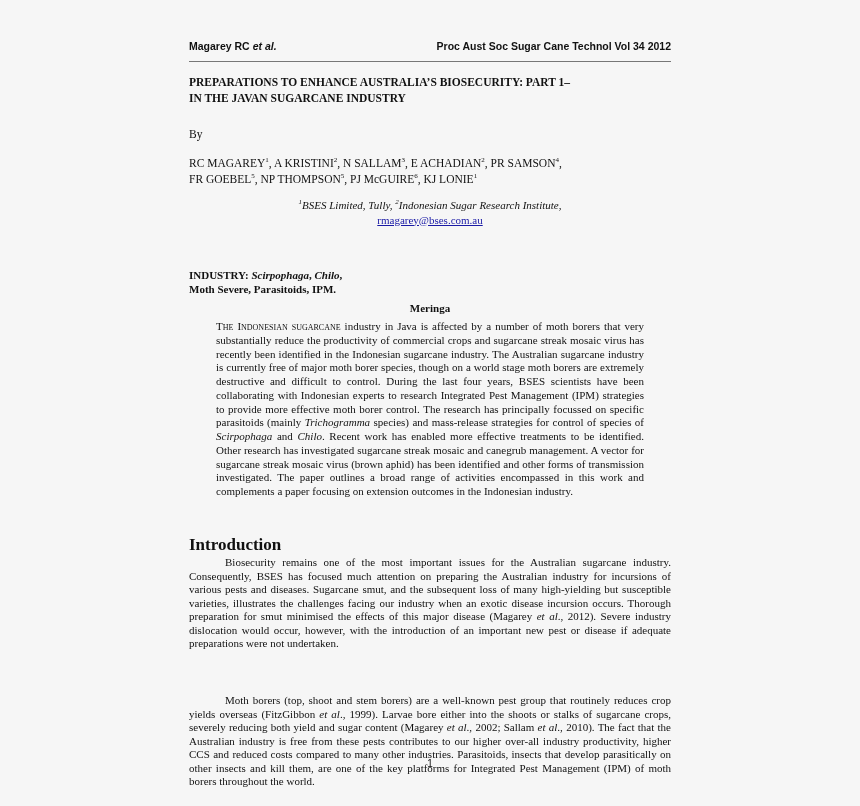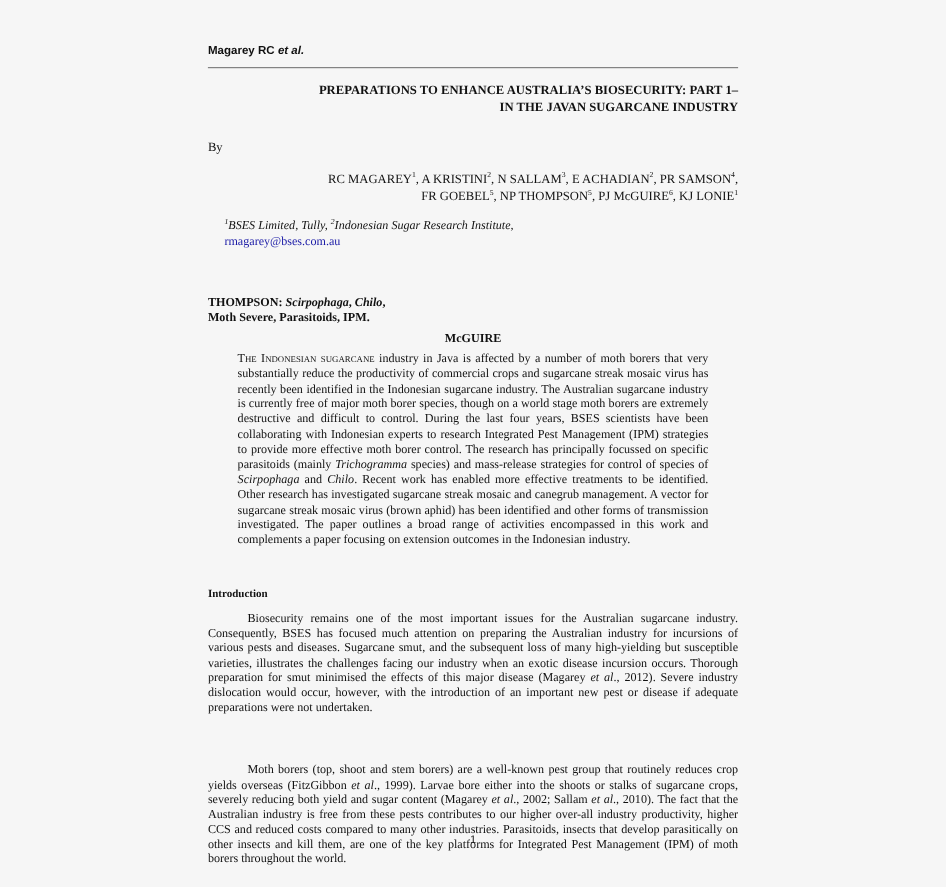--- a/index.html
+++ b/index.html
@@ -15,52 +15,52 @@
     font-size: 10.5px; font-weight: bold; color: #111;
     display: flex; justify-content: space-between;
   }
   .running-header .em { font-style: italic; }
   .header-rule {
     position: absolute; top: 61px; left: 0; width: 482px; height: 0;
     border-top: 1px solid #777;
   }
   .title {
     position: absolute; top: 74px; left: 0; width: 482px;
-    text-align: right; font-weight: bold; font-size: 11.5px; line-height: 16px;
+    text-align: left; font-weight: bold; font-size: 11.5px; line-height: 16px;
   }
   .by {
     position: absolute; top: 128px; left: 0; width: 482px; text-align: left;
     font-size: 11.5px;
   }
   .authors {
-    position: absolute; top: 155px; left: 0; width: 482px; text-align: right;
+    position: absolute; top: 155px; left: 0; width: 482px; text-align: left;
     font-size: 11.5px; line-height: 16px;
   }
   sup { font-size: 7px; line-height: 0; vertical-align: super; }
   .affil {
-    position: absolute; top: 198px; left: 15px; width: 482px; 
+    position: absolute; top: 198px; left: 0; width: 482px; text-align: center;
     font-size: 11px; line-height: 14.5px; font-style: italic;
   }
-  .affil a { color: #1a1aa6; font-style: normal; }
+  .affil a { color: #1a1aa6; text-decoration: underline; font-style: normal; }
   .keywords {
     position: absolute; top: 268px; left: 0; width: 300px;
     font-size: 11px; font-weight: bold; line-height: 14px;
   }
   .keywords i { font-style: italic; }
   .abstract-heading {
     position: absolute; top: 302px; left: 0; width: 482px; text-align: center;
     font-weight: bold; font-size: 11px;
   }
   .abstract {
     position: absolute; top: 320px; left: 27px; width: 428px;
     font-size: 11px; line-height: 13.75px; text-align: justify;
   }
   .sc { font-variant: small-caps; }
   .intro-heading {
-    position: absolute; top: 535px; left: 0; font-weight: bold; font-size: 10px;
+    position: absolute; top: 535px; left: 0; font-weight: bold; font-size: 17px;
   }
   .intro-p1 {
     position: absolute; top: 556px; left: 0; width: 482px;
     font-size: 11px; line-height: 13.5px; text-align: justify; text-indent: 36px;
   }
   .intro-p2 {
     position: absolute; top: 658px; left: 0; width: 482px;
     font-size: 11px; line-height: 13.5px; text-align: justify; text-indent: 36px; margin-top: 36px;
   }
   .page-number {
@@ -69,20 +69,21 @@
   }
   p { margin: 0; }
 </style>
 </head>
 <body>
 
 <div class="page">
 
   <div class="running-header">
     <span><span>Magarey RC</span> <span class="em">et al.</span></span>
+    <span>Proc Aust Soc Sugar Cane Technol Vol 34 2012</span>
   </div>
   <div class="header-rule"></div>
 
   <div class="title">
     <div>PREPARATIONS TO ENHANCE AUSTRALIA’S BIOSECURITY: PART 1–</div>
     <div>IN THE JAVAN SUGARCANE INDUSTRY</div>
   </div>
 
   <div class="by">By</div>
 
@@ -107,28 +108,28 @@
       <span><sup>1</sup><span>BSES Limited, Tully,</span></span>
       <span><sup>2</sup><span>Indonesian Sugar Research Institute,</span></span>
     </div>
     <div>
       <a>rmagarey@bses.com.au</a>
     </div>
   </div>
 
   <div class="keywords">
     <div>
-      <span>THOMPSON:</span>
+      <span>INDUSTRY:</span>
       <i>Scirpophaga</i><span>,</span>
       <i>Chilo</i><span>,</span>
     </div>
     <div>Moth Severe, Parasitoids, IPM.</div>
   </div>
 
-  <div class="abstract-heading">McGUIRE</div>
+  <div class="abstract-heading">Meringa</div>
 
   <p class="abstract"><span class="sc">The Indonesian sugarcane</span><span> industry in Java is affected by a number of moth borers that very substantially reduce the productivity of commercial crops and sugarcane streak mosaic virus has recently been identified in the Indonesian sugarcane industry. The Australian sugarcane industry is currently free of major moth borer species, though on a world stage moth borers are extremely destructive and difficult to control. During the last four years, BSES scientists have been collaborating with Indonesian experts to research Integrated Pest Management (IPM) strategies to provide more effective moth borer control. The research has principally focussed on specific parasitoids (mainly </span><i>Trichogramma</i><span> species) and mass-release strategies for control of species of </span><i>Scirpophaga</i><span> and </span><i>Chilo</i><span>. Recent work has enabled more effective treatments to be identified. Other research has investigated sugarcane streak mosaic and canegrub management. A vector for sugarcane streak mosaic virus (brown aphid) has been identified and other forms of transmission investigated. The paper outlines a broad range of activities encompassed in this work and complements a paper focusing on extension outcomes in the Indonesian industry.</span></p>
 
   <div class="intro-heading">Introduction</div>
 
   <p class="intro-p1"><span>Biosecurity remains one of the most important issues for the Australian sugarcane industry. Consequently, BSES has focused much attention on preparing the Australian industry for incursions of various pests and diseases. Sugarcane smut, and the subsequent loss of many high-yielding but susceptible varieties, illustrates the challenges facing our industry when an exotic disease incursion occurs. Thorough preparation for smut minimised the effects of this major disease (Magarey </span><i>et al</i><span>., 2012). Severe industry dislocation would occur, however, with the introduction of an important new pest or disease if adequate preparations were not undertaken.</span></p>
 
   <p class="intro-p2"><span>Moth borers (top, shoot and stem borers) are a well-known pest group that routinely reduces crop yields overseas (FitzGibbon </span><i>et al</i><span>., 1999). Larvae bore either into the shoots or stalks of sugarcane crops, severely reducing both yield and sugar content (Magarey </span><i>et al</i><span>., 2002; Sallam </span><i>et al</i><span>., 2010). The fact that the Australian industry is free from these pests contributes to our higher over-all industry productivity, higher CCS and reduced costs compared to many other industries. Parasitoids, insects that develop parasitically on other insects and kill them, are one of the key platforms for Integrated Pest Management (IPM) of moth borers throughout the world.</span></p>
 
   <div class="page-number">1</div>

